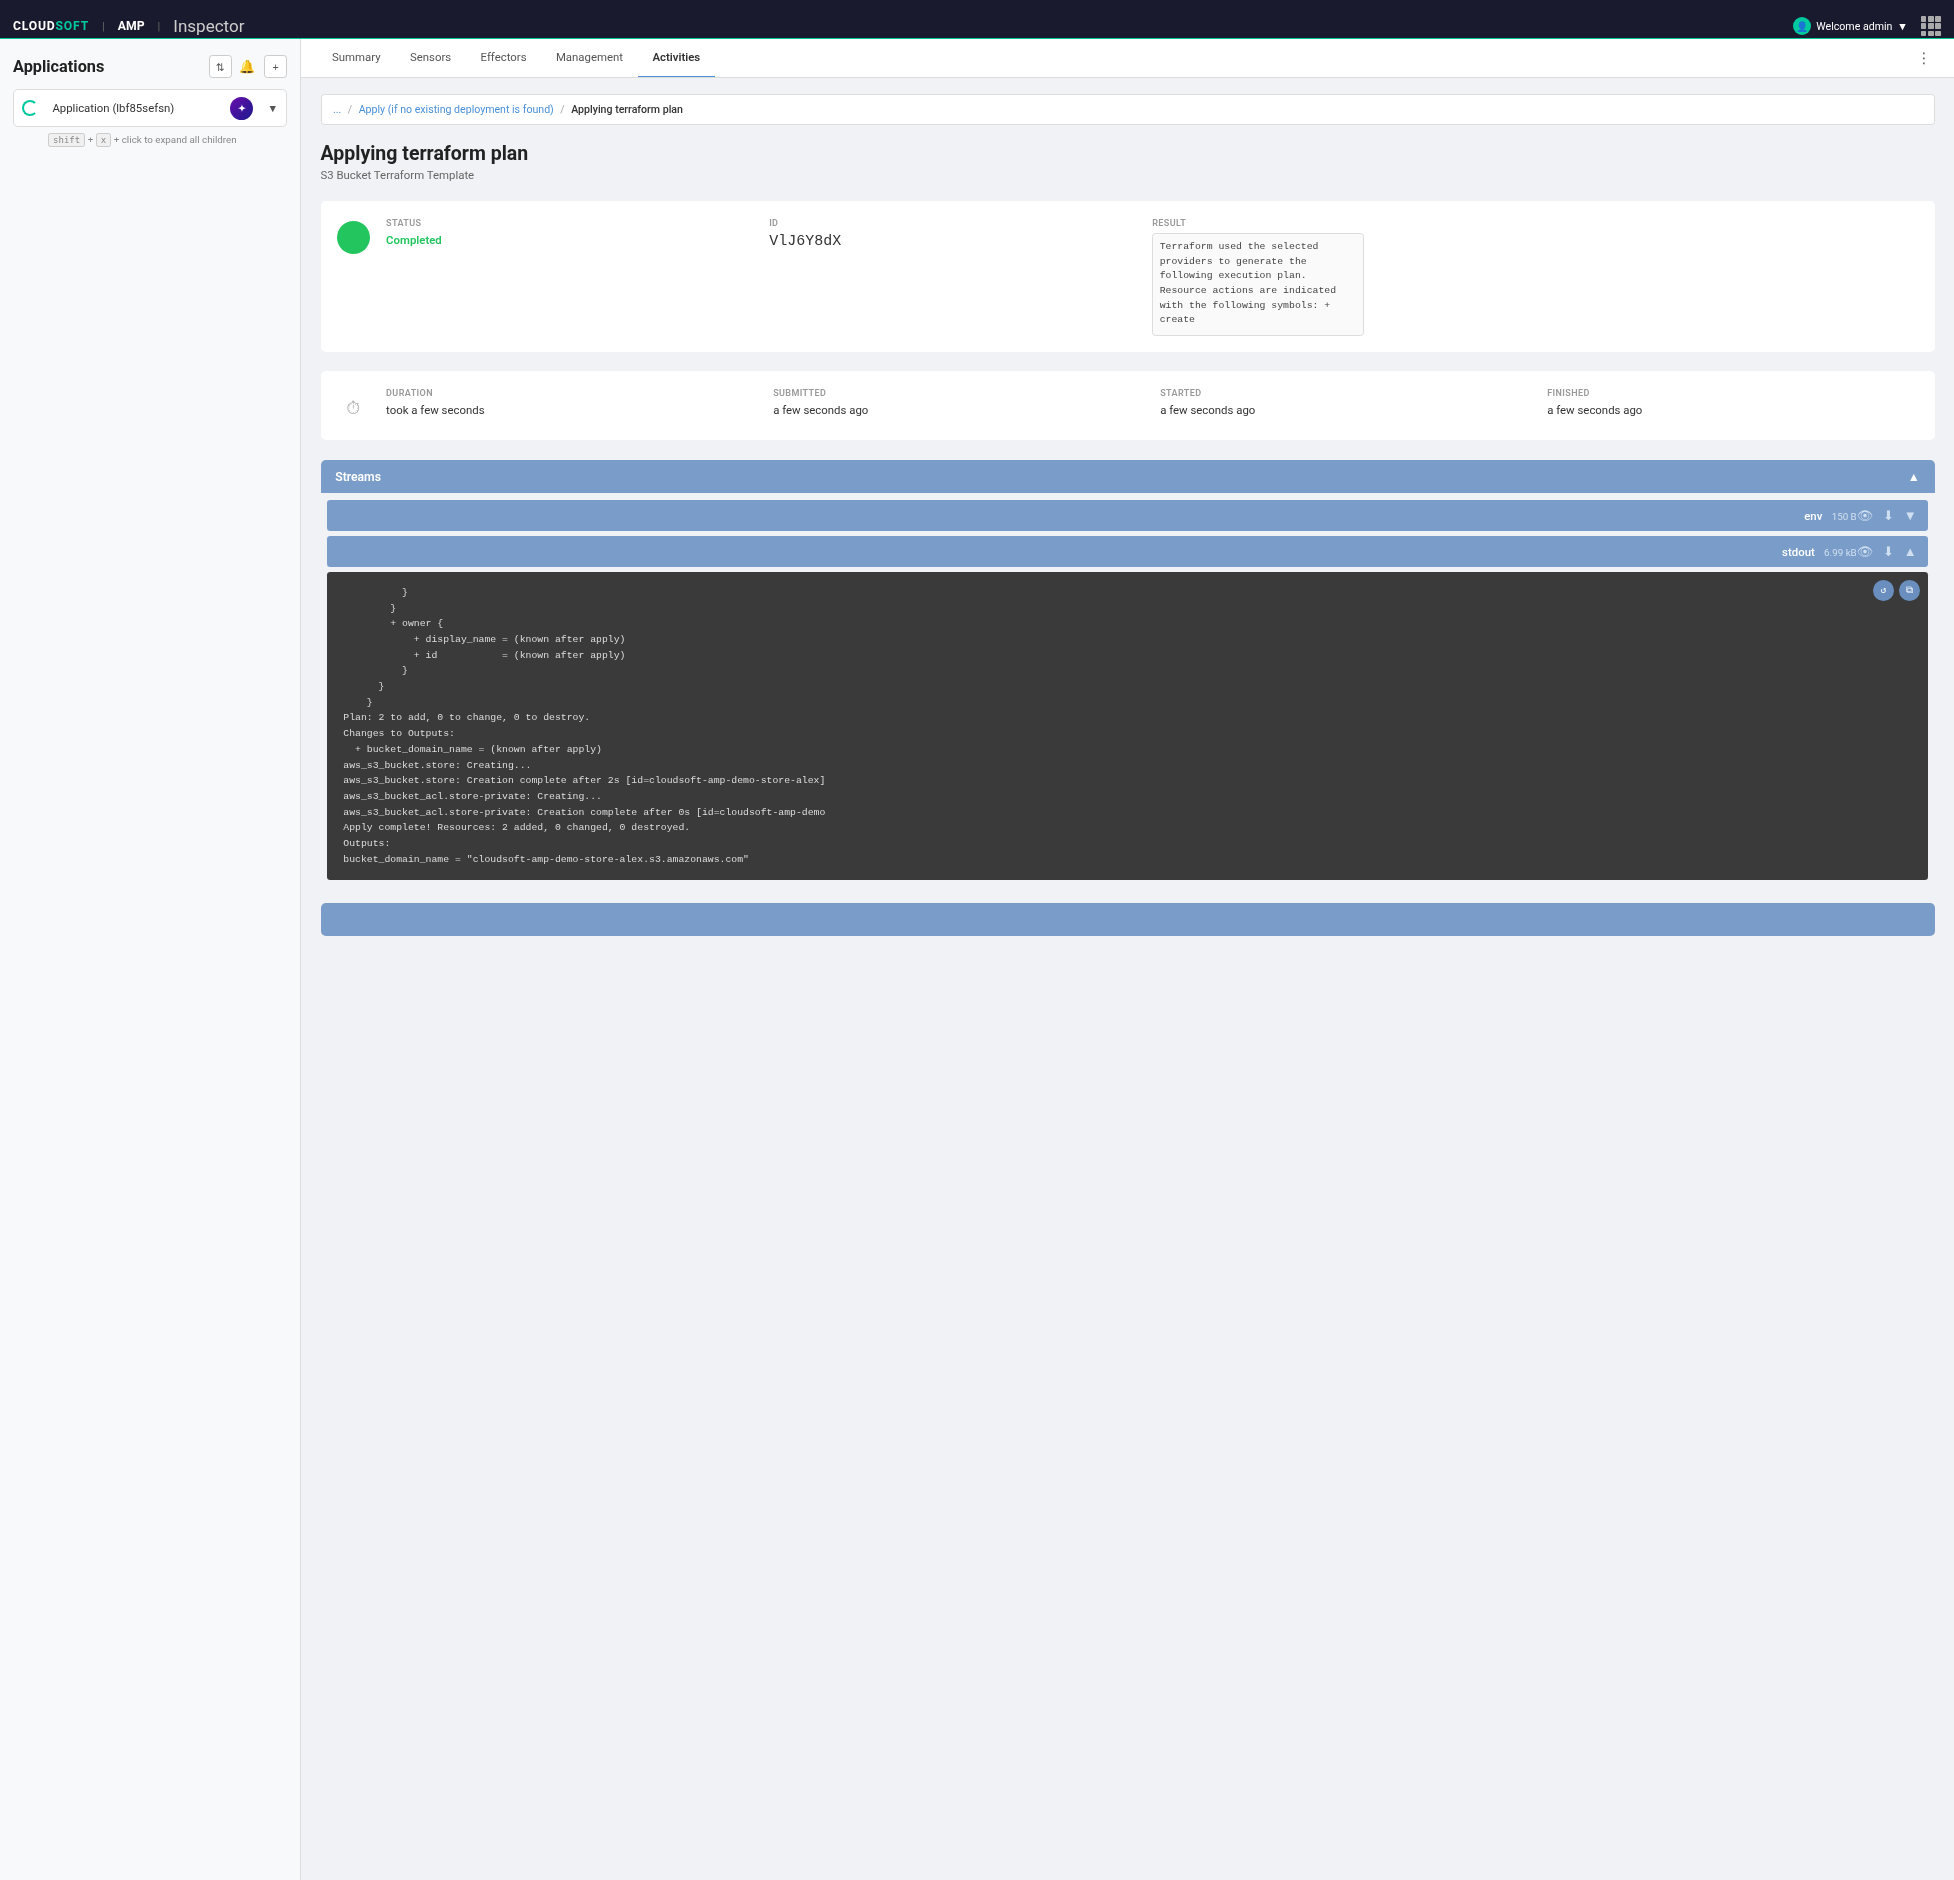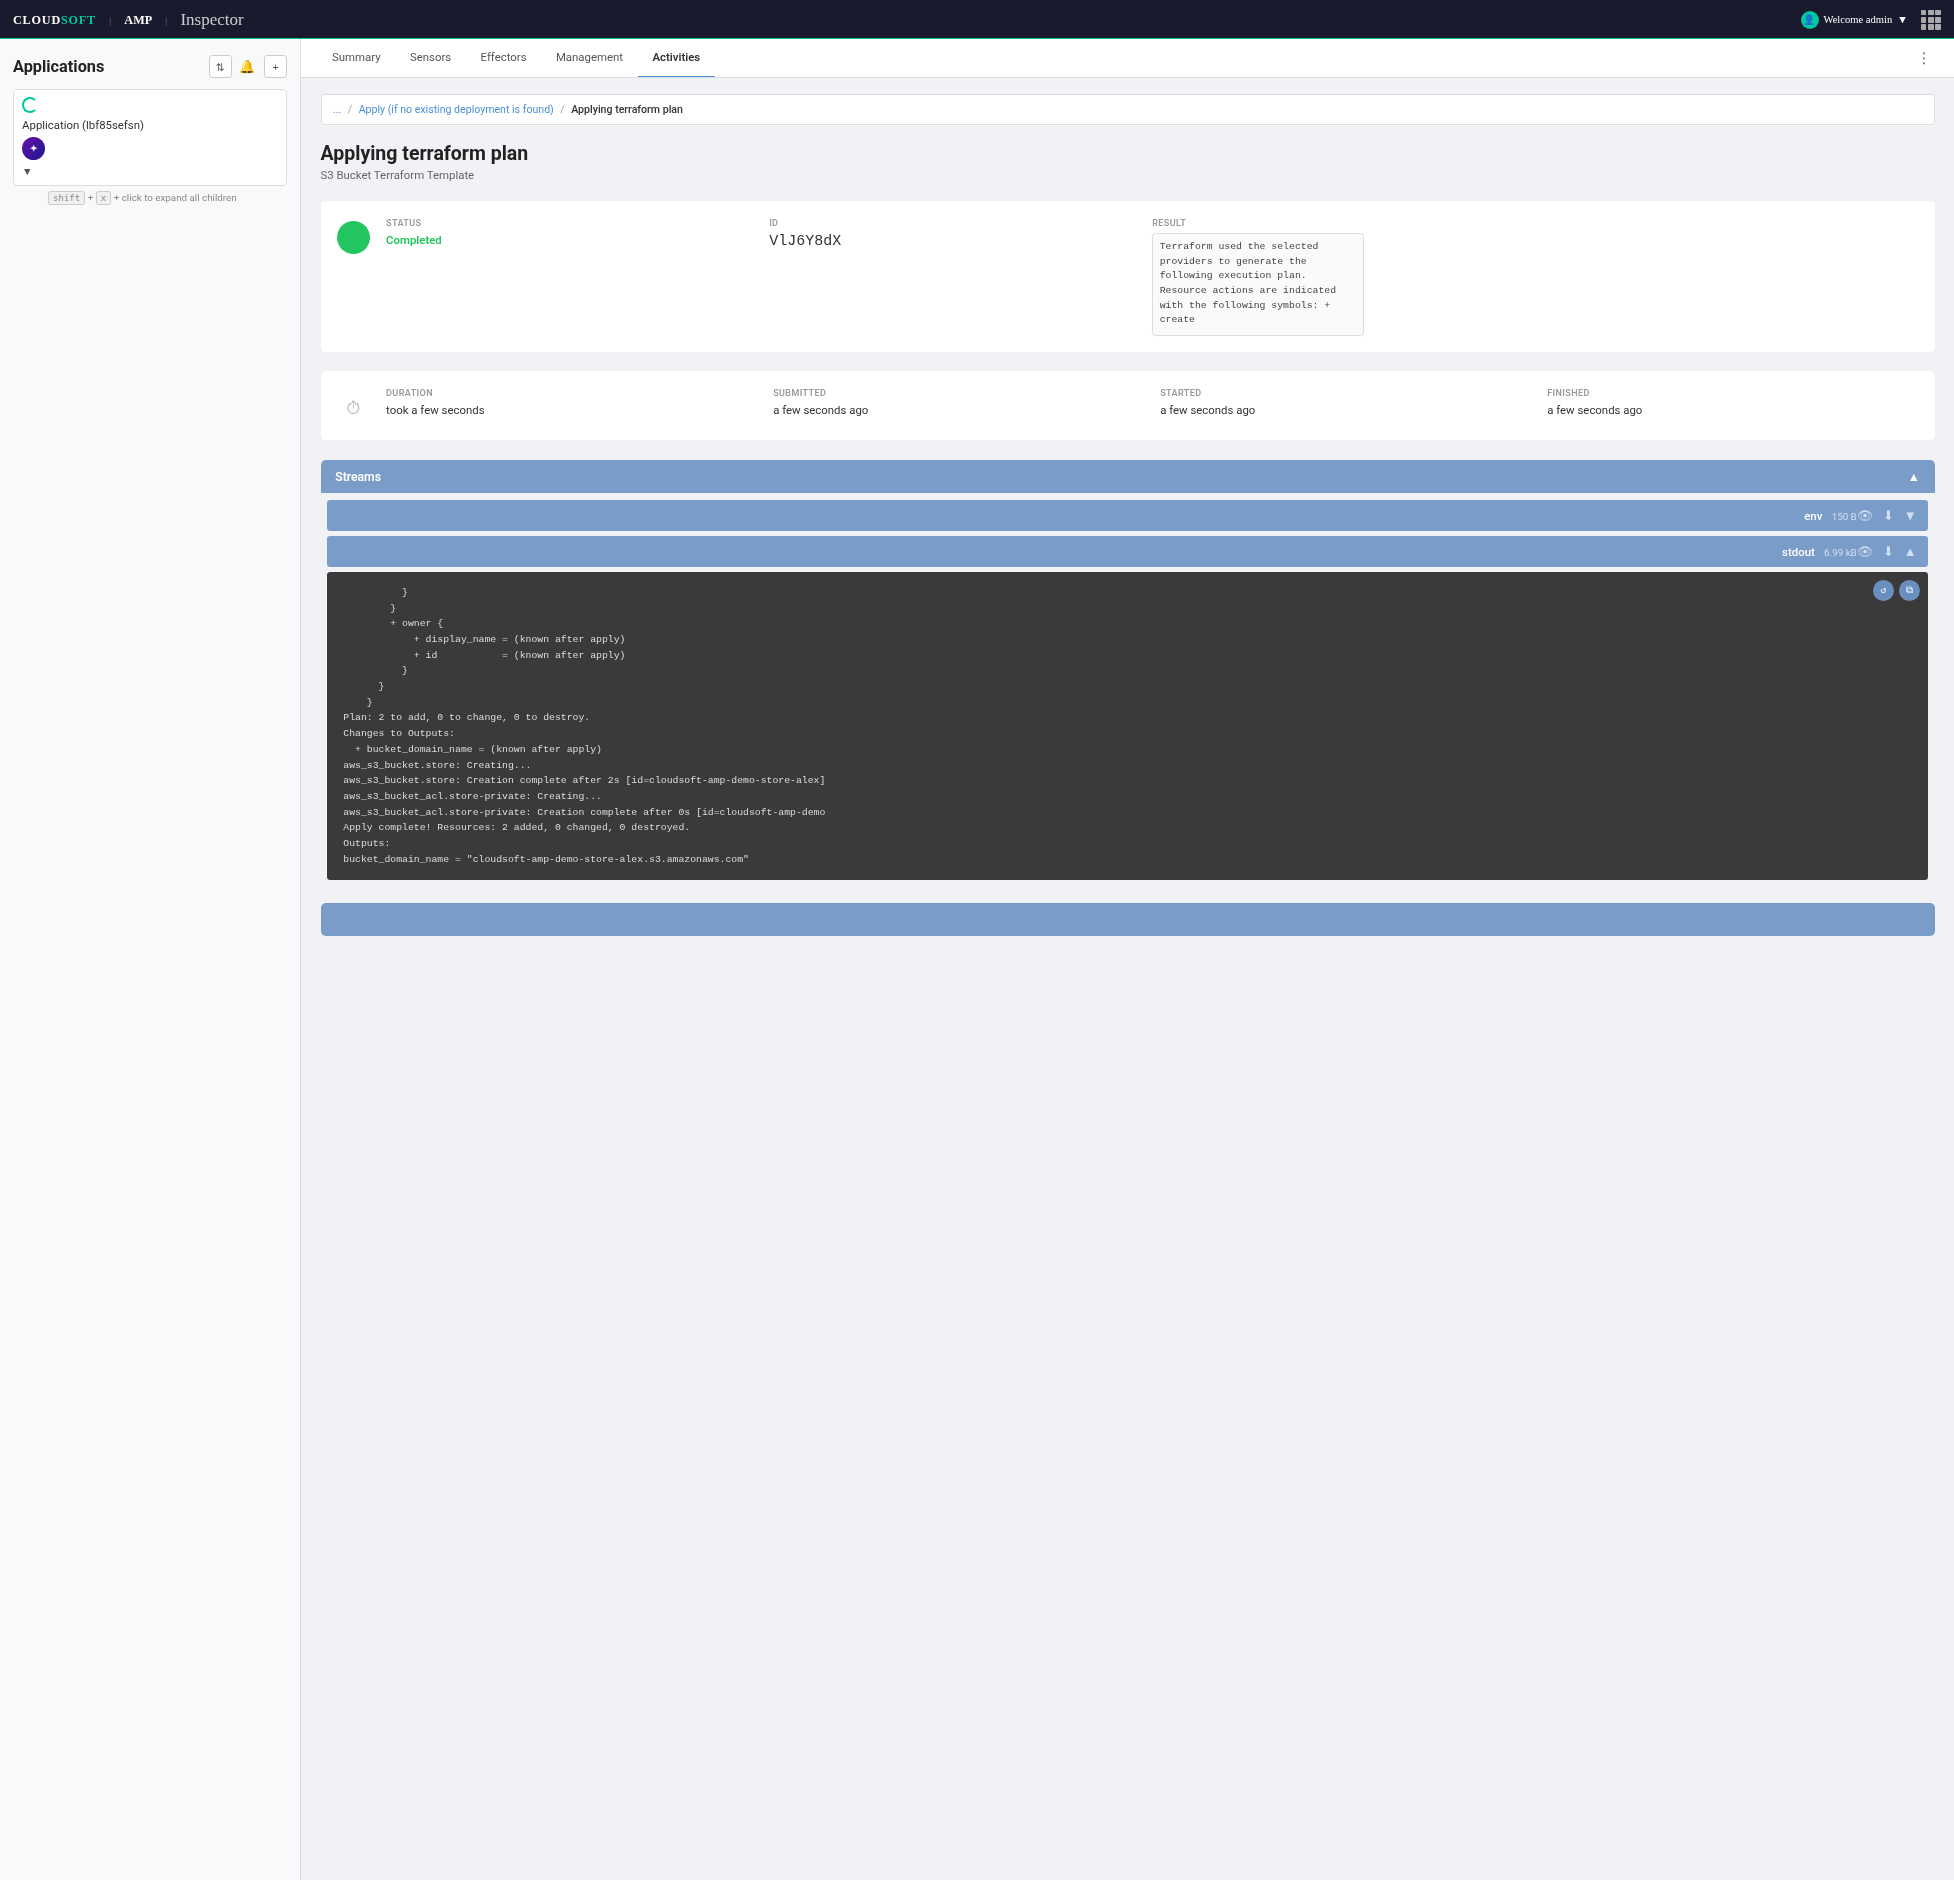--- a/index.html
+++ b/index.html
@@ -1,27 +1,26 @@
 <!DOCTYPE html>
 <html style="font-size:13px"><head>
   <meta charset="utf-8">
   <style>
     * { box-sizing: border-box; margin: 0; padding: 0; }
     body { font-family: -apple-system, BlinkMacSystemFont, 'Segoe UI', Roboto, sans-serif; background: #f0f2f5; font-size: 11.4px; color: #333; }
 
     
     .navbar {
       display: flex;
-      align-items: flex-end;
+      align-items: flex-start;
       justify-content: space-between;
       background: #1a1a2e;
       height: 39px;
-      padding: 8px 13px;
+      padding: 16px 13px;
       border-bottom: 1.6px solid #00c9a0;
-      font-family: Liberation Serif, serif;
     }
     .navbar-left {
       display: flex;
       align-items: center;
       gap: 6.5px;
     }
     .navbar-logo {
       color: white;
       font-weight: 700;
       font-size: 12.2px;
@@ -122,28 +121,27 @@
     .icon-btn-plain {
       background: none;
       border: none;
       cursor: pointer;
       color: #555;
       font-size: 13px;
       padding: 1.6px;
     }
     .app-row {
       display: flex;
-      align-items: flex-start;
+      align-items: center;
       background: white;
       border: 0.8px solid #ddd;
       border-radius: 4.9px;
       padding: 6.5px 8.1px;
-      gap: 5px;
+      gap: 14px;
       margin-bottom: 6.5px;
-      flex-direction: column;
     }
     .app-status-indicator {
       width: 16.3px; height: 16.3px;
       border-radius: 50%;
       border: 2.4px solid #00c9a0;
       border-right-color: transparent;
       animation: spin 1s linear infinite;
       flex-shrink: 0;
     }
     @keyframes spin { to { transform: rotate(360deg); } }

